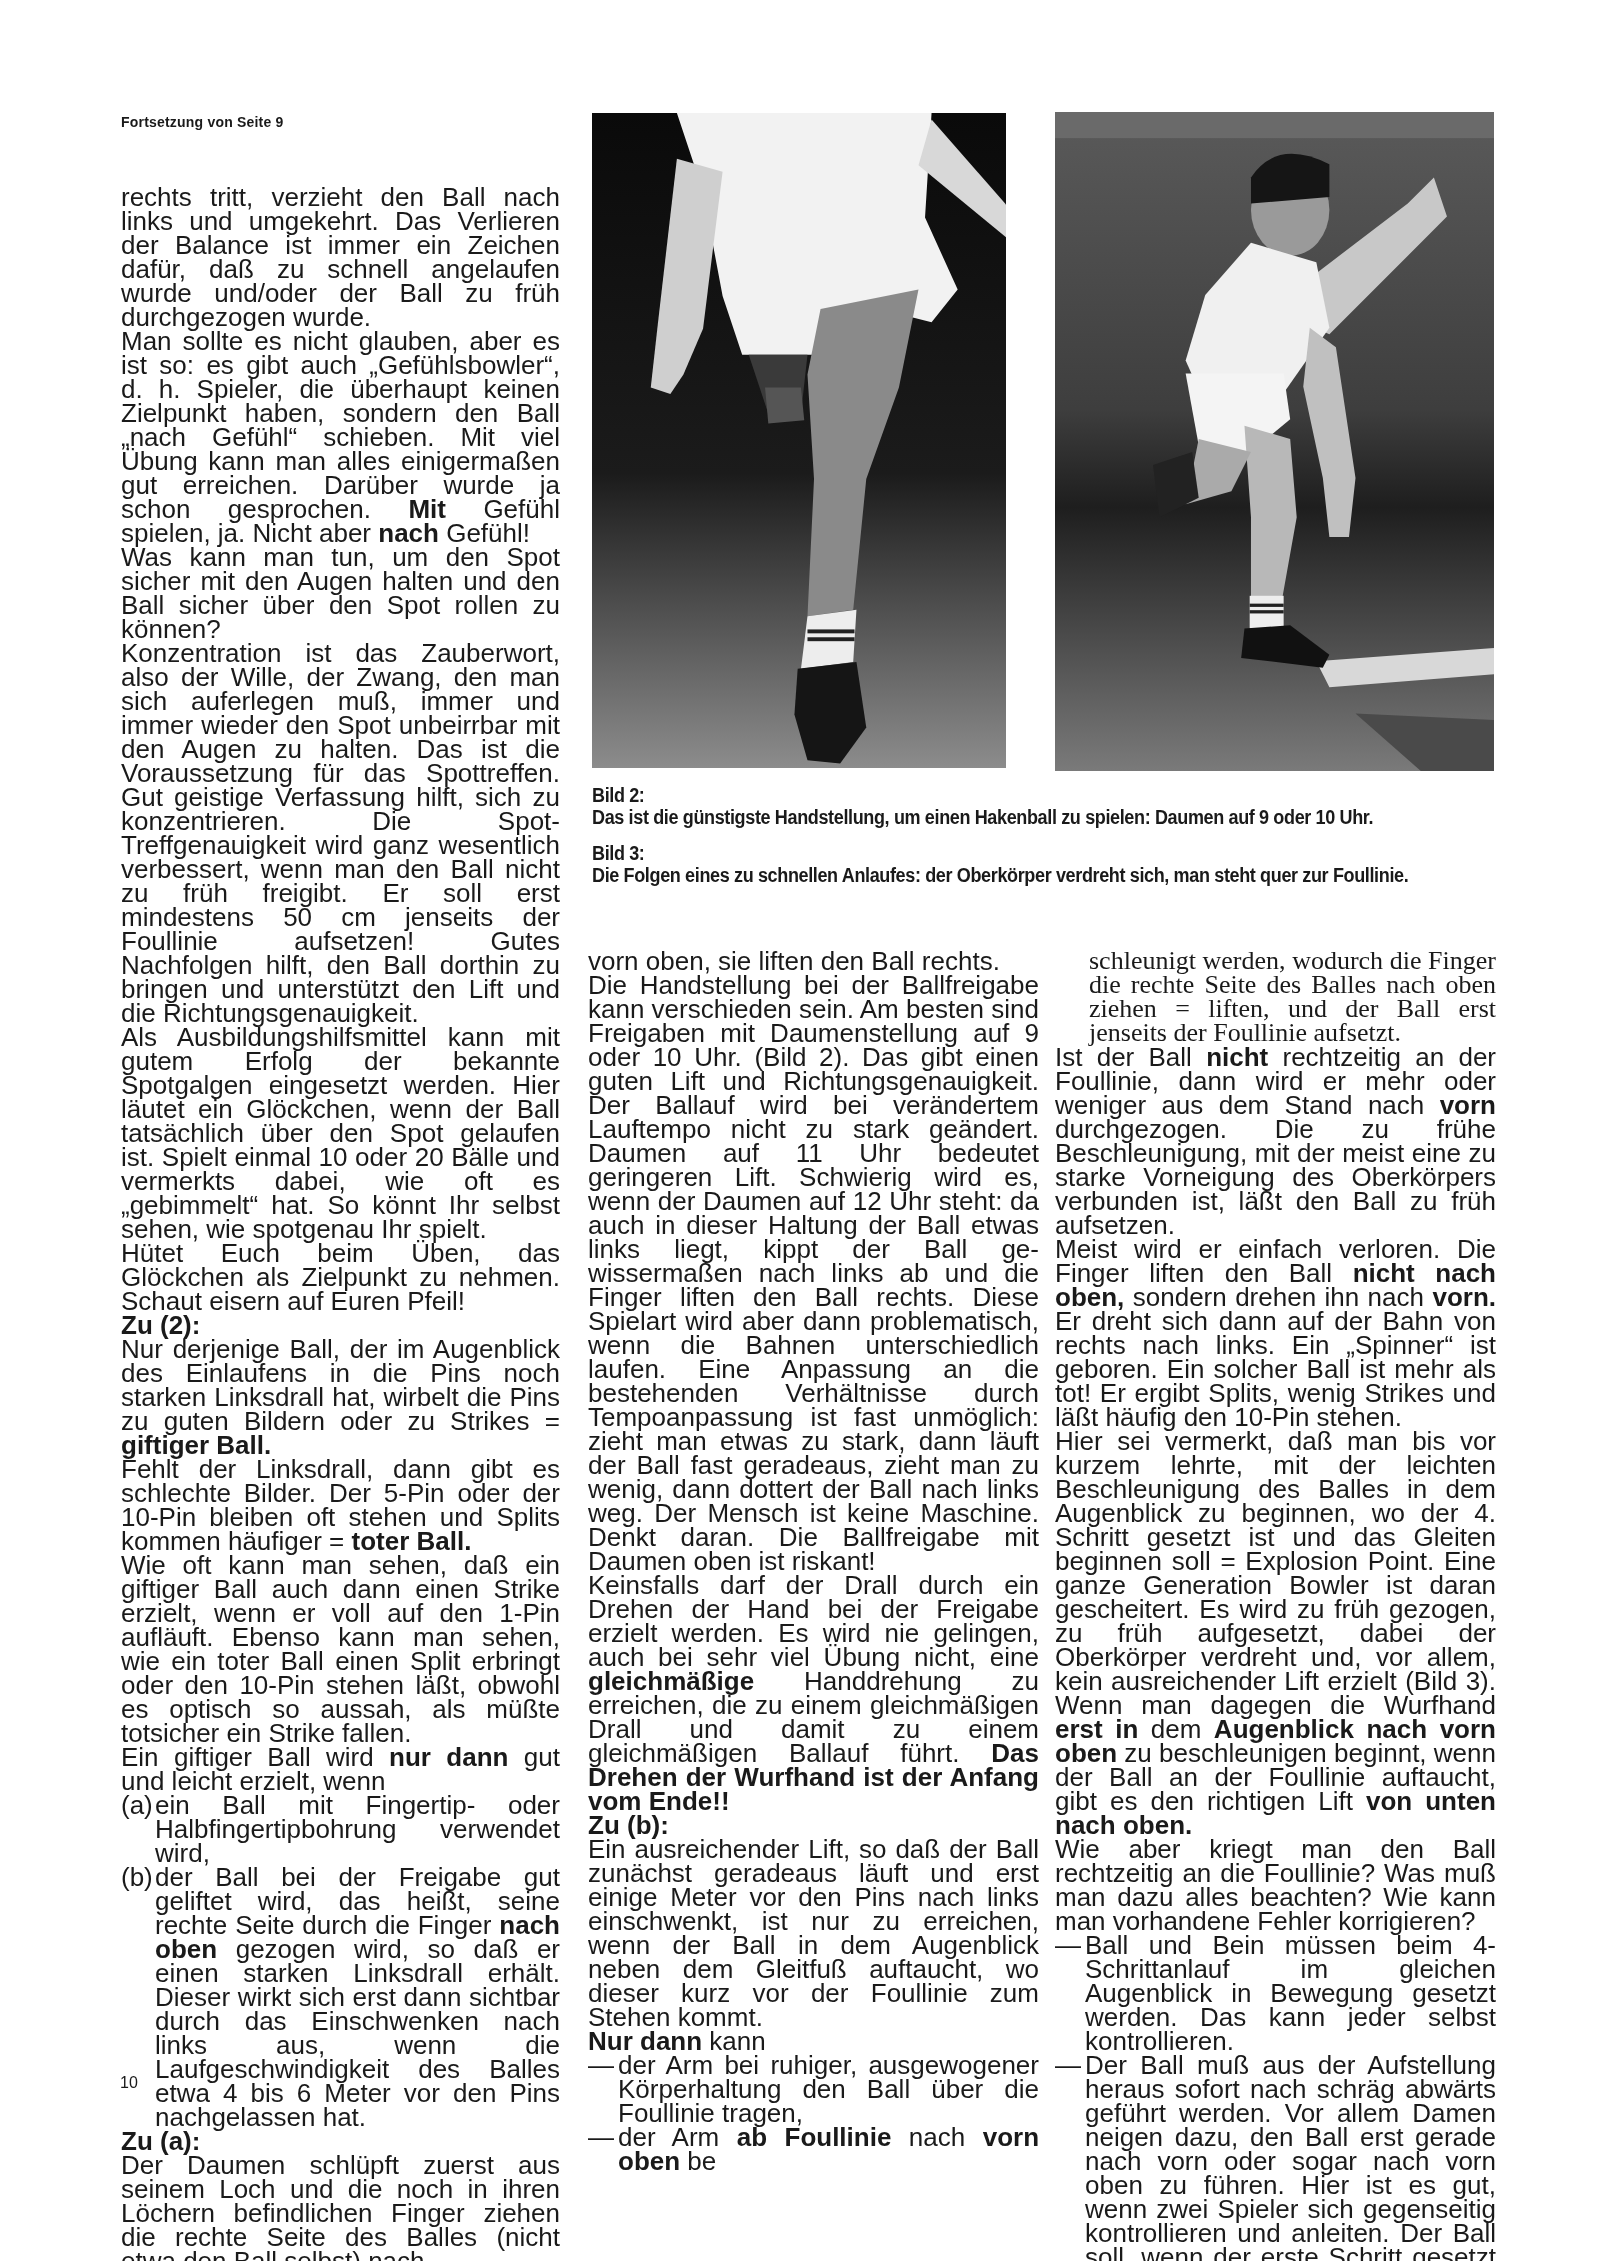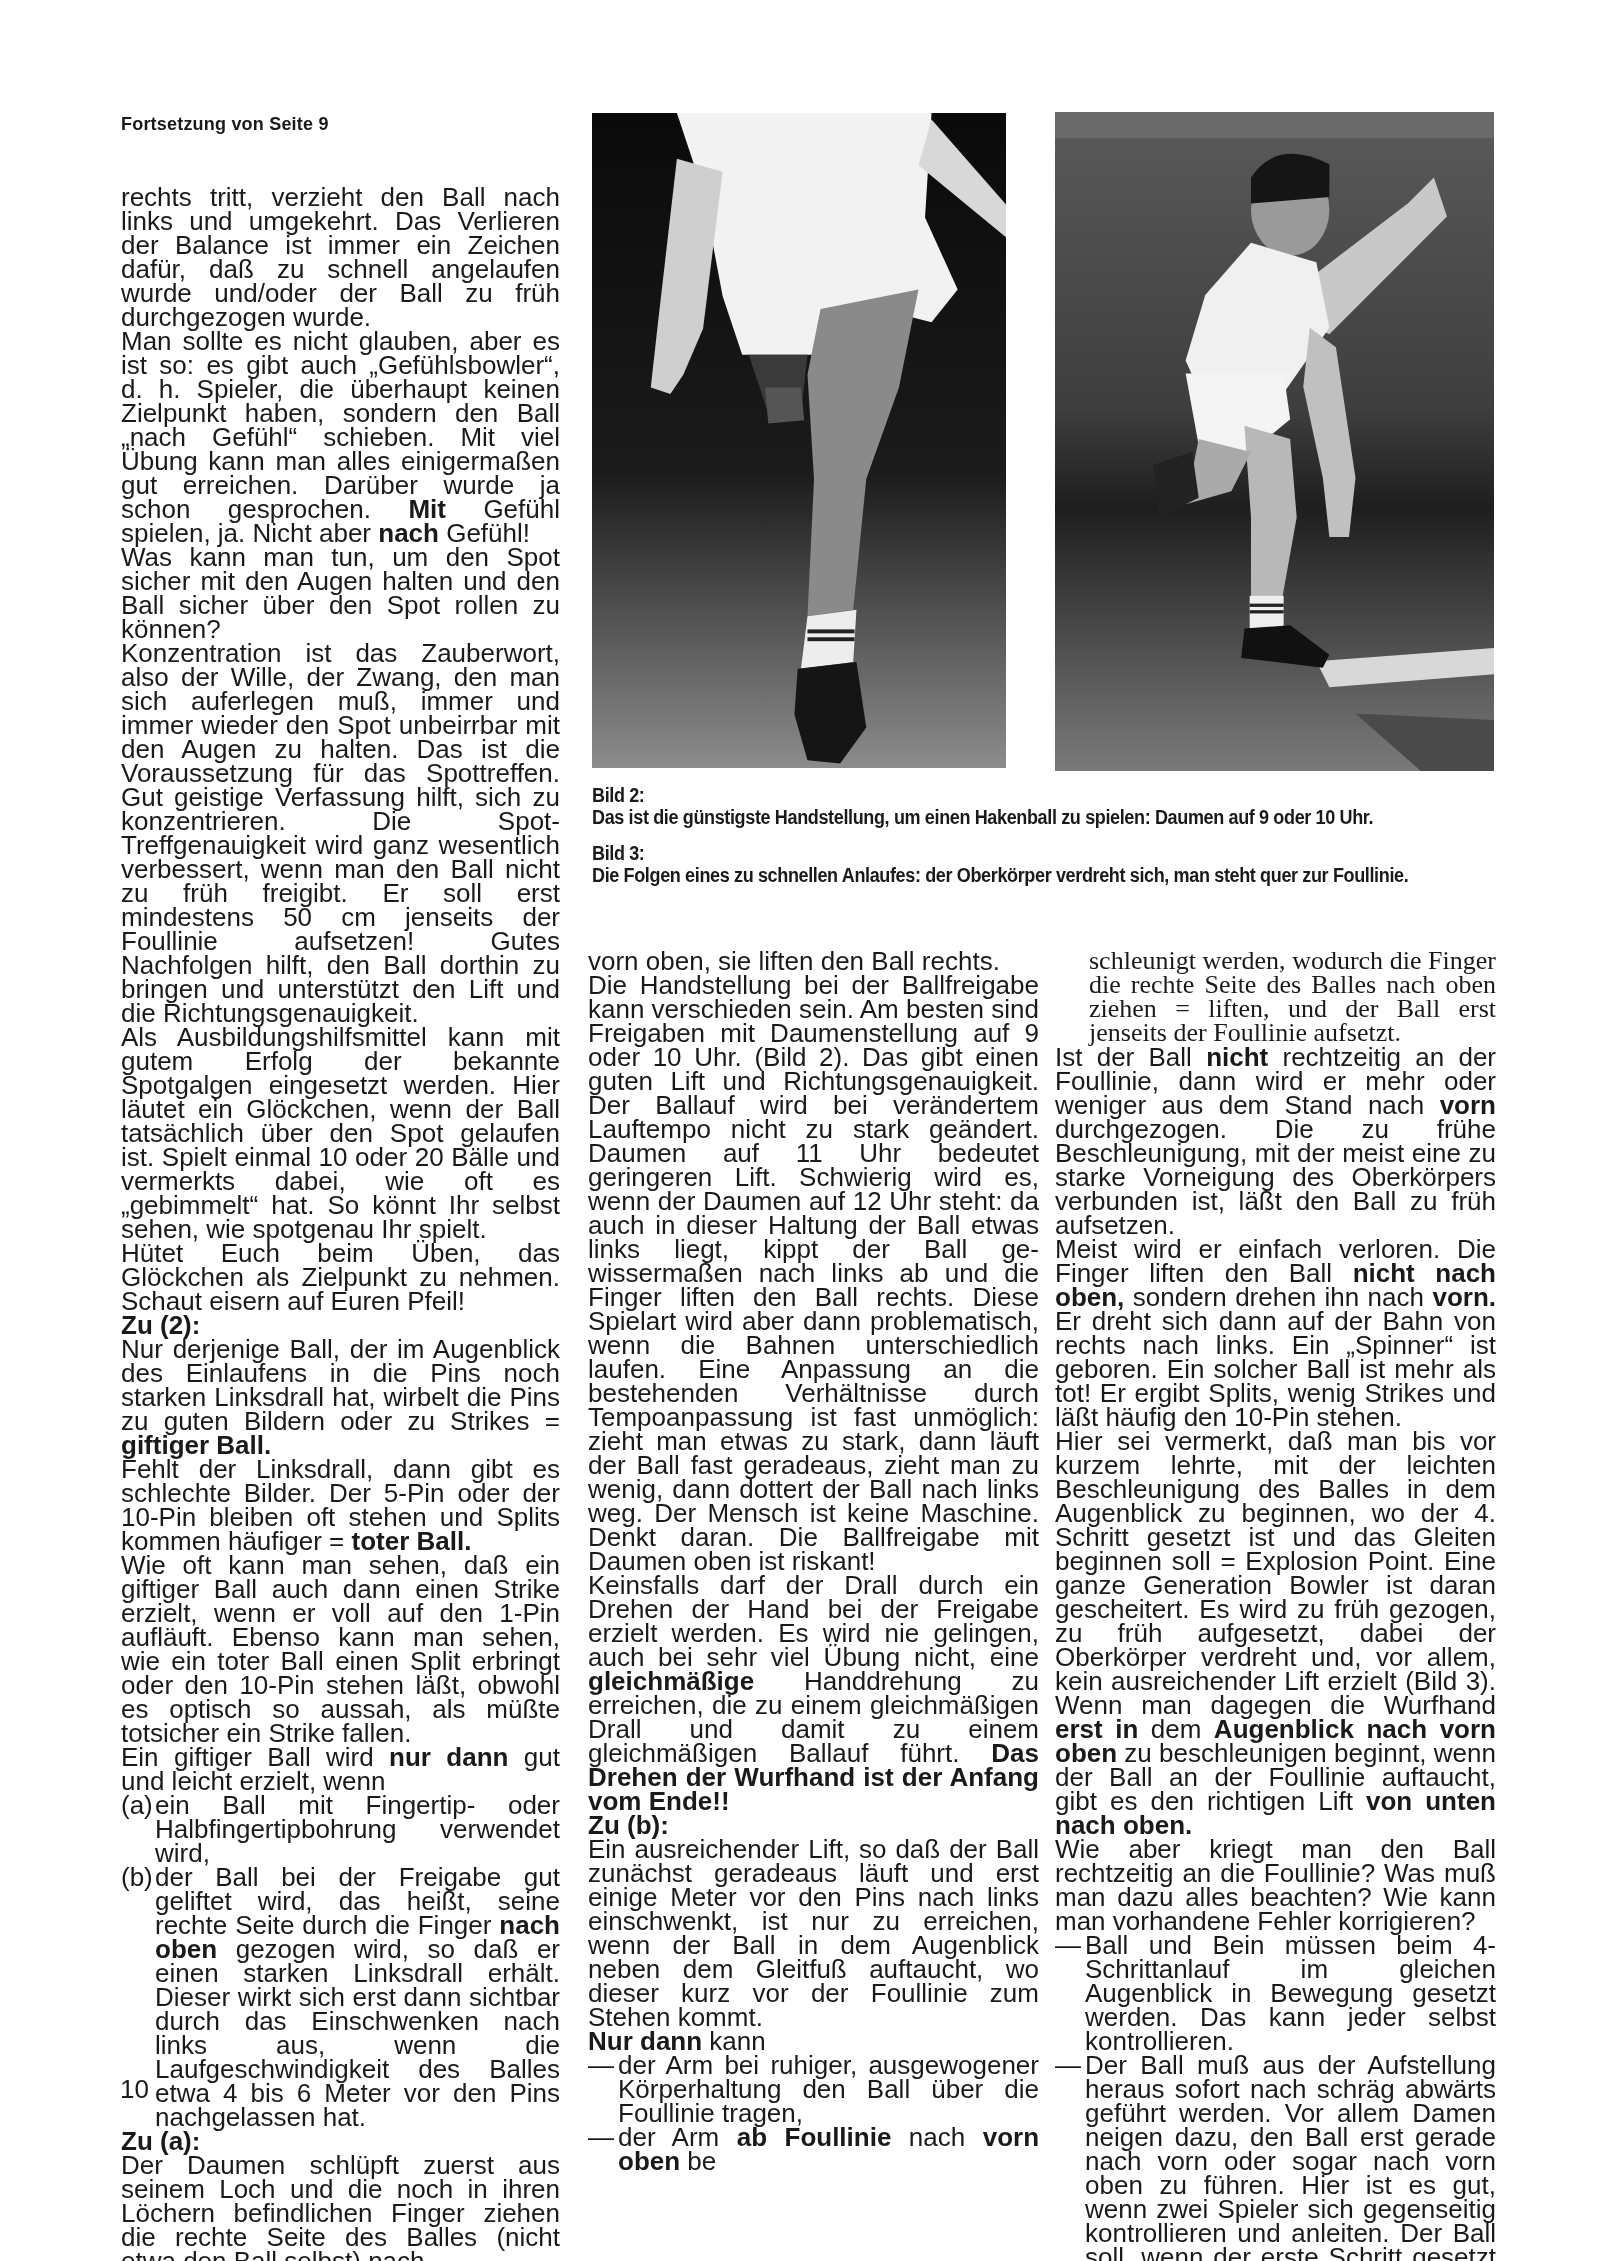--- a/index.html
+++ b/index.html
@@ -1,38 +1,38 @@
 <!DOCTYPE html>
 <html style="font-size:10.5px"><head>
 <meta charset="utf-8">
 <style>
   html, body { margin:0; padding:0; background:#ffffff; }
   body { width:1616px; height:2261px; position:relative; overflow:hidden;
          font-family:"Liberation Sans", sans-serif; color:#1a1a1a; }
-  .page-header { position:absolute; left:121px; top:114px; font-size:18px; font-weight:bold; letter-spacing:0.2px; }
+  .page-header { position:absolute; left:121px; top:114px; font-size:14px; font-weight:bold; letter-spacing:0.2px; }
   .col { position:absolute; font-size:26px; line-height:24px; text-align:justify; hyphens:manual; }
   .col p { margin:0; }
   .col b { font-weight:bold;margin-top:32px; }
   #col-left { left:121px; top:185px; width:439px; }
   #col-mid { left:588px; top:949px; width:451px; }
   #col-right { left:1055px; top:949px; width:441px; }
   .indent-list { margin:0; padding:0; list-style:none; }
   .indent-list li { position:relative; padding-left:34px; }
   .indent-list li .marker { position:absolute; left:0; top:0; }
   .dash-list li { padding-left:30px; }
   .cont-indent { padding-left:34px;font-family:Liberation Serif, serif; }
   .photo { position:absolute; overflow:hidden; background:#222; }
   #photo-bild2 { left:592px; top:113px; width:414px; height:655px; }
   #photo-bild3 { left:1055px; top:112px; width:439px; height:659px; }
   .photo svg { width:100%; height:100%; display:block; }
   .captions { position:absolute; left:592px; top:784px; width:905px; font-family:"Liberation Sans", sans-serif;
               font-weight:bold; font-size:19.6px; line-height:22px; letter-spacing:-0.4px; transform:scaleX(0.92); transform-origin:left top; width:983px; }
   .captions .cap-label { margin-top:0; }
   .captions .cap-block { margin-bottom:14.4px; }
-  .page-number { position:absolute; left:120px; top:2074px; font-size:26px; }
+  .page-number { position:absolute; left:120px; top:2074px; font-size:16px; }
 </style>
 </head>
 <body>
 
 <div class="page-header">Fortsetzung von Seite 9</div>
 
 <div class="photo" id="photo-bild2" title="Bowler in Schrittstellung, Nahaufnahme von Beinen und Hand bei der Ballfreigabe">
   <svg viewBox="0 0 634 1002" preserveAspectRatio="none">
     <defs>
       <linearGradient id="floor1" x1="0" y1="0" x2="0" y2="1">

